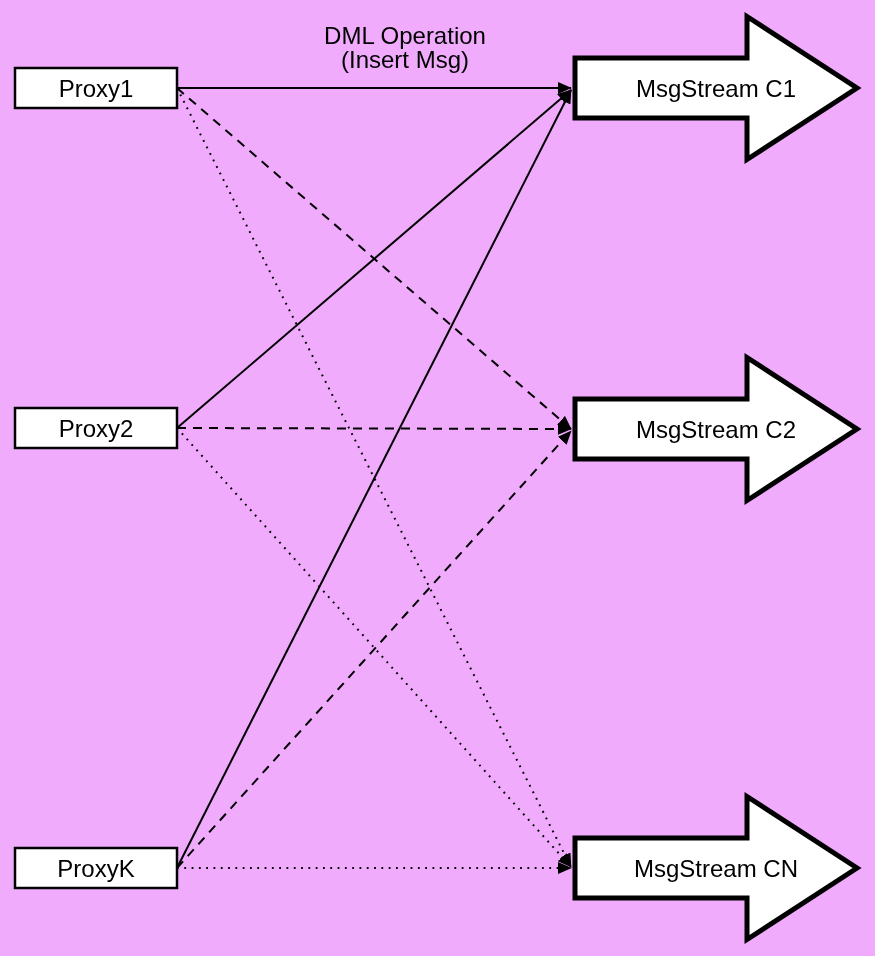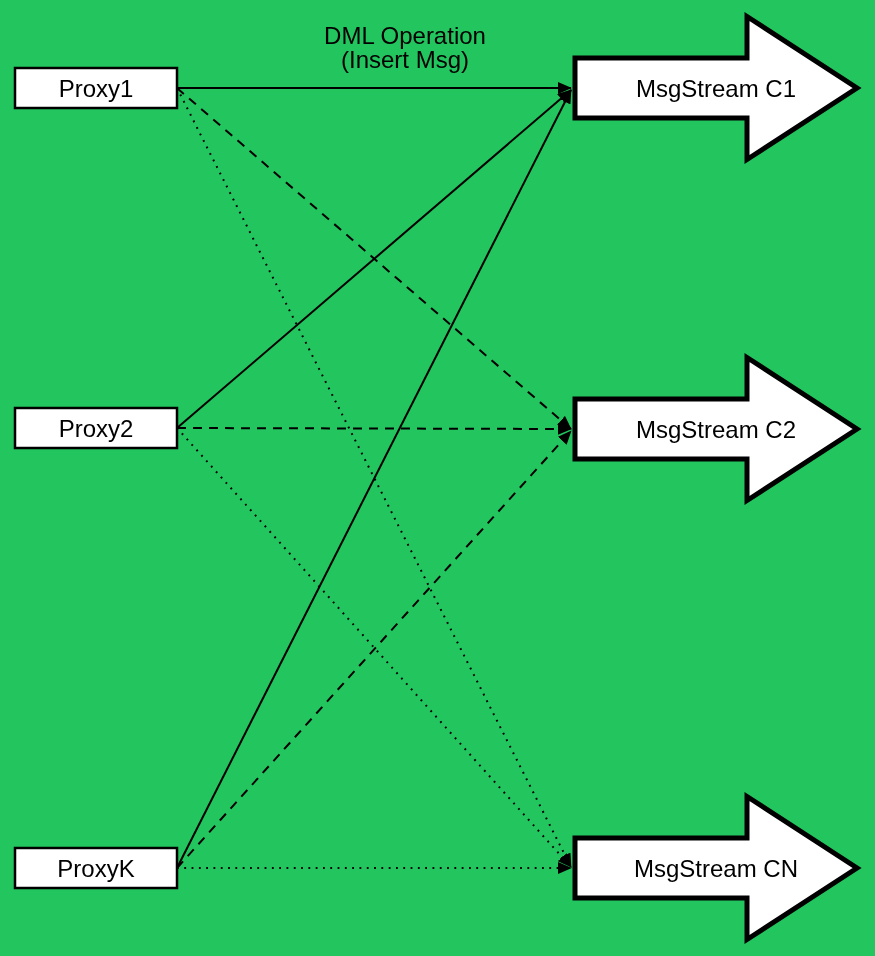--- a/index.html
+++ b/index.html
@@ -4,21 +4,21 @@
 <style>
   html, body {
     margin: 0;
     padding: 0;
     background: #ffffff;
   }
   .canvas {
     position: relative;
     width: 875px;
     height: 956px;
-    background: #22c55e;
+    background: #f0abfc;
     overflow: hidden;
   }
   svg {
     display: block;
     width: 875px;
     height: 956px;
     font-family: "Liberation Sans", sans-serif;
   }
   .node-box {
     fill: #ffffff;

